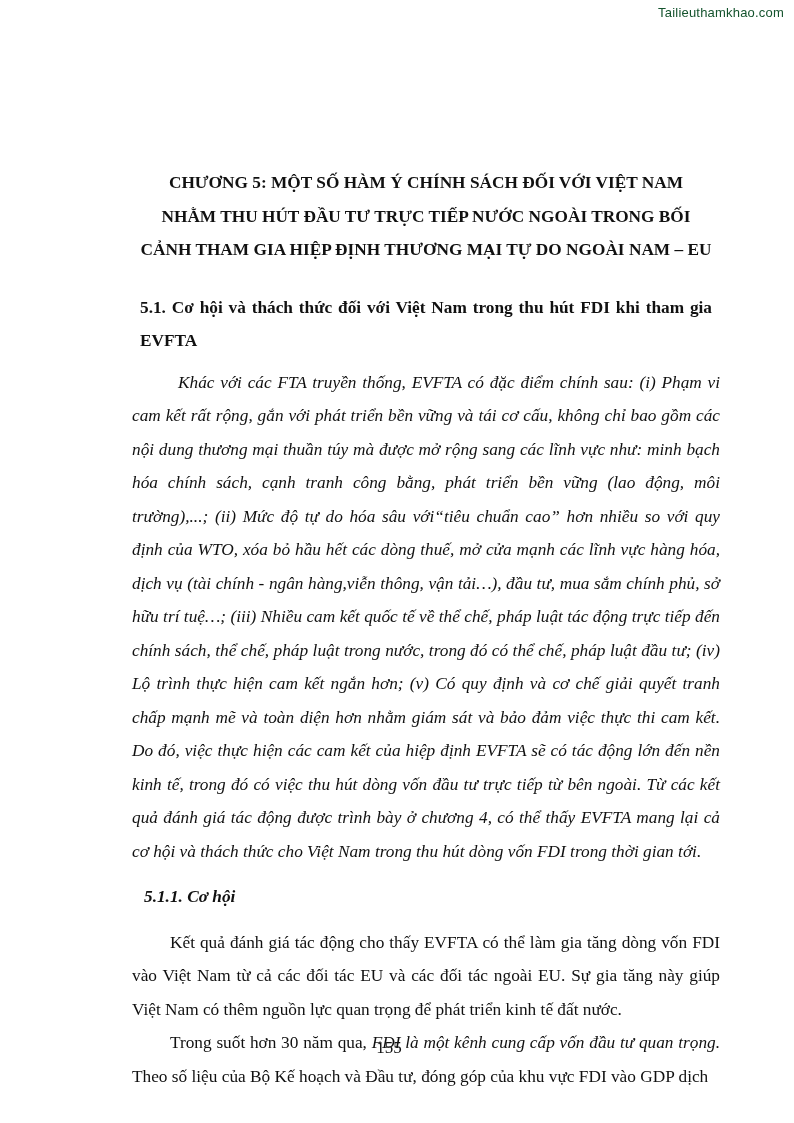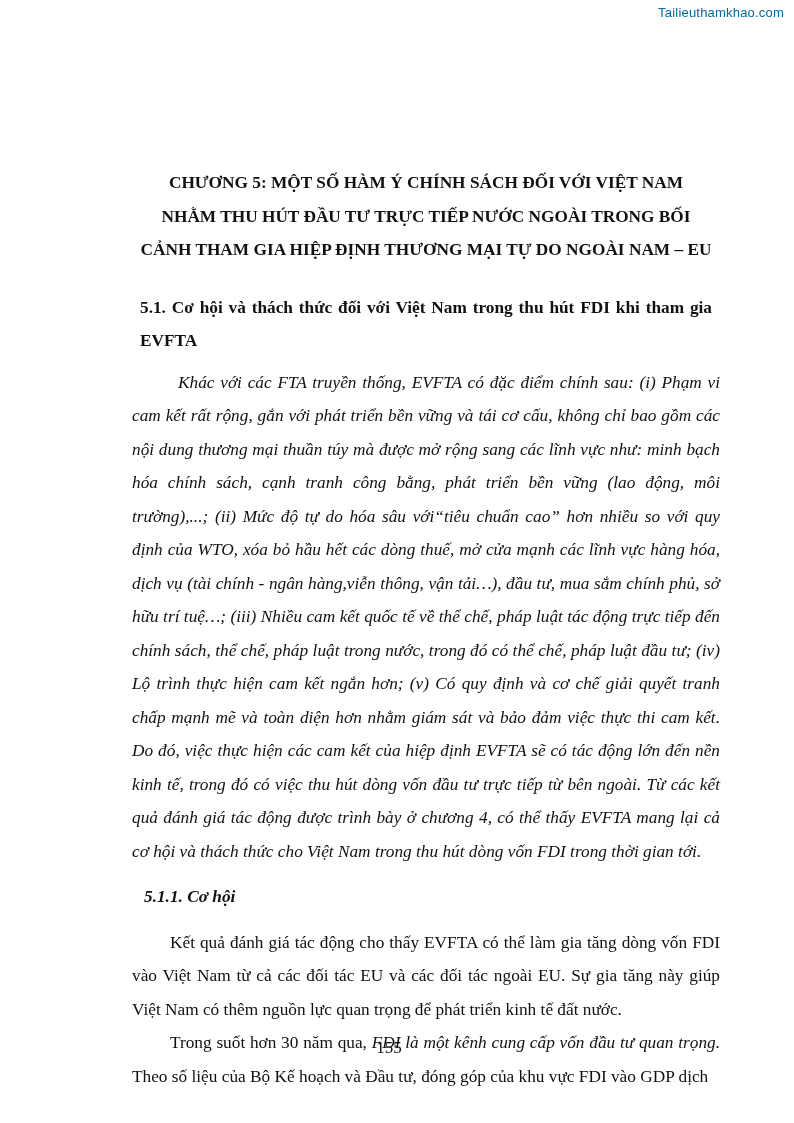--- a/index.html
+++ b/index.html
@@ -1,19 +1,19 @@
 <!DOCTYPE html>
 <html><head>
 <meta charset="utf-8">
 <style>
   html, body { margin: 0; padding: 0; background: #ffffff; }
   body { width: 794px; height: 1123px; position: relative; overflow: hidden;
          font-family: "Liberation Serif", "DejaVu Serif", serif; color: #111; }
   .watermark { position: absolute; top: 5px; right: 10px; font-family: "Liberation Sans", sans-serif;
-               font-size: 13px; color: #0369a1; letter-spacing: 0.2px; }
+               font-size: 13px; color: #14532d; letter-spacing: 0.2px; }
   .page { position: absolute; left: 132px; top: 158px; width: 588px; }
   .chapter-title { text-align: center; font-weight: bold; font-size: 17.3px; line-height: 33.5px;
                    margin: 8px 0 24px -20px; width: 628px; }
   .chapter-title div { white-space: nowrap; }
   .h2 { font-weight: bold; font-size: 17.3px; line-height: 33.5px; text-align: justify;
         text-align-last: left; margin: 8px; }
   .p { font-size: 17.3px; line-height: 33.5px; text-align: justify; margin: 0; }
   .indent { text-indent: 46px; font-style: italic; }
   .indent-small { text-indent: 38px; }
   .h3 { font-weight: bold; font-style: italic; font-size: 17.3px; line-height: 33.5px; margin: 12px; }

